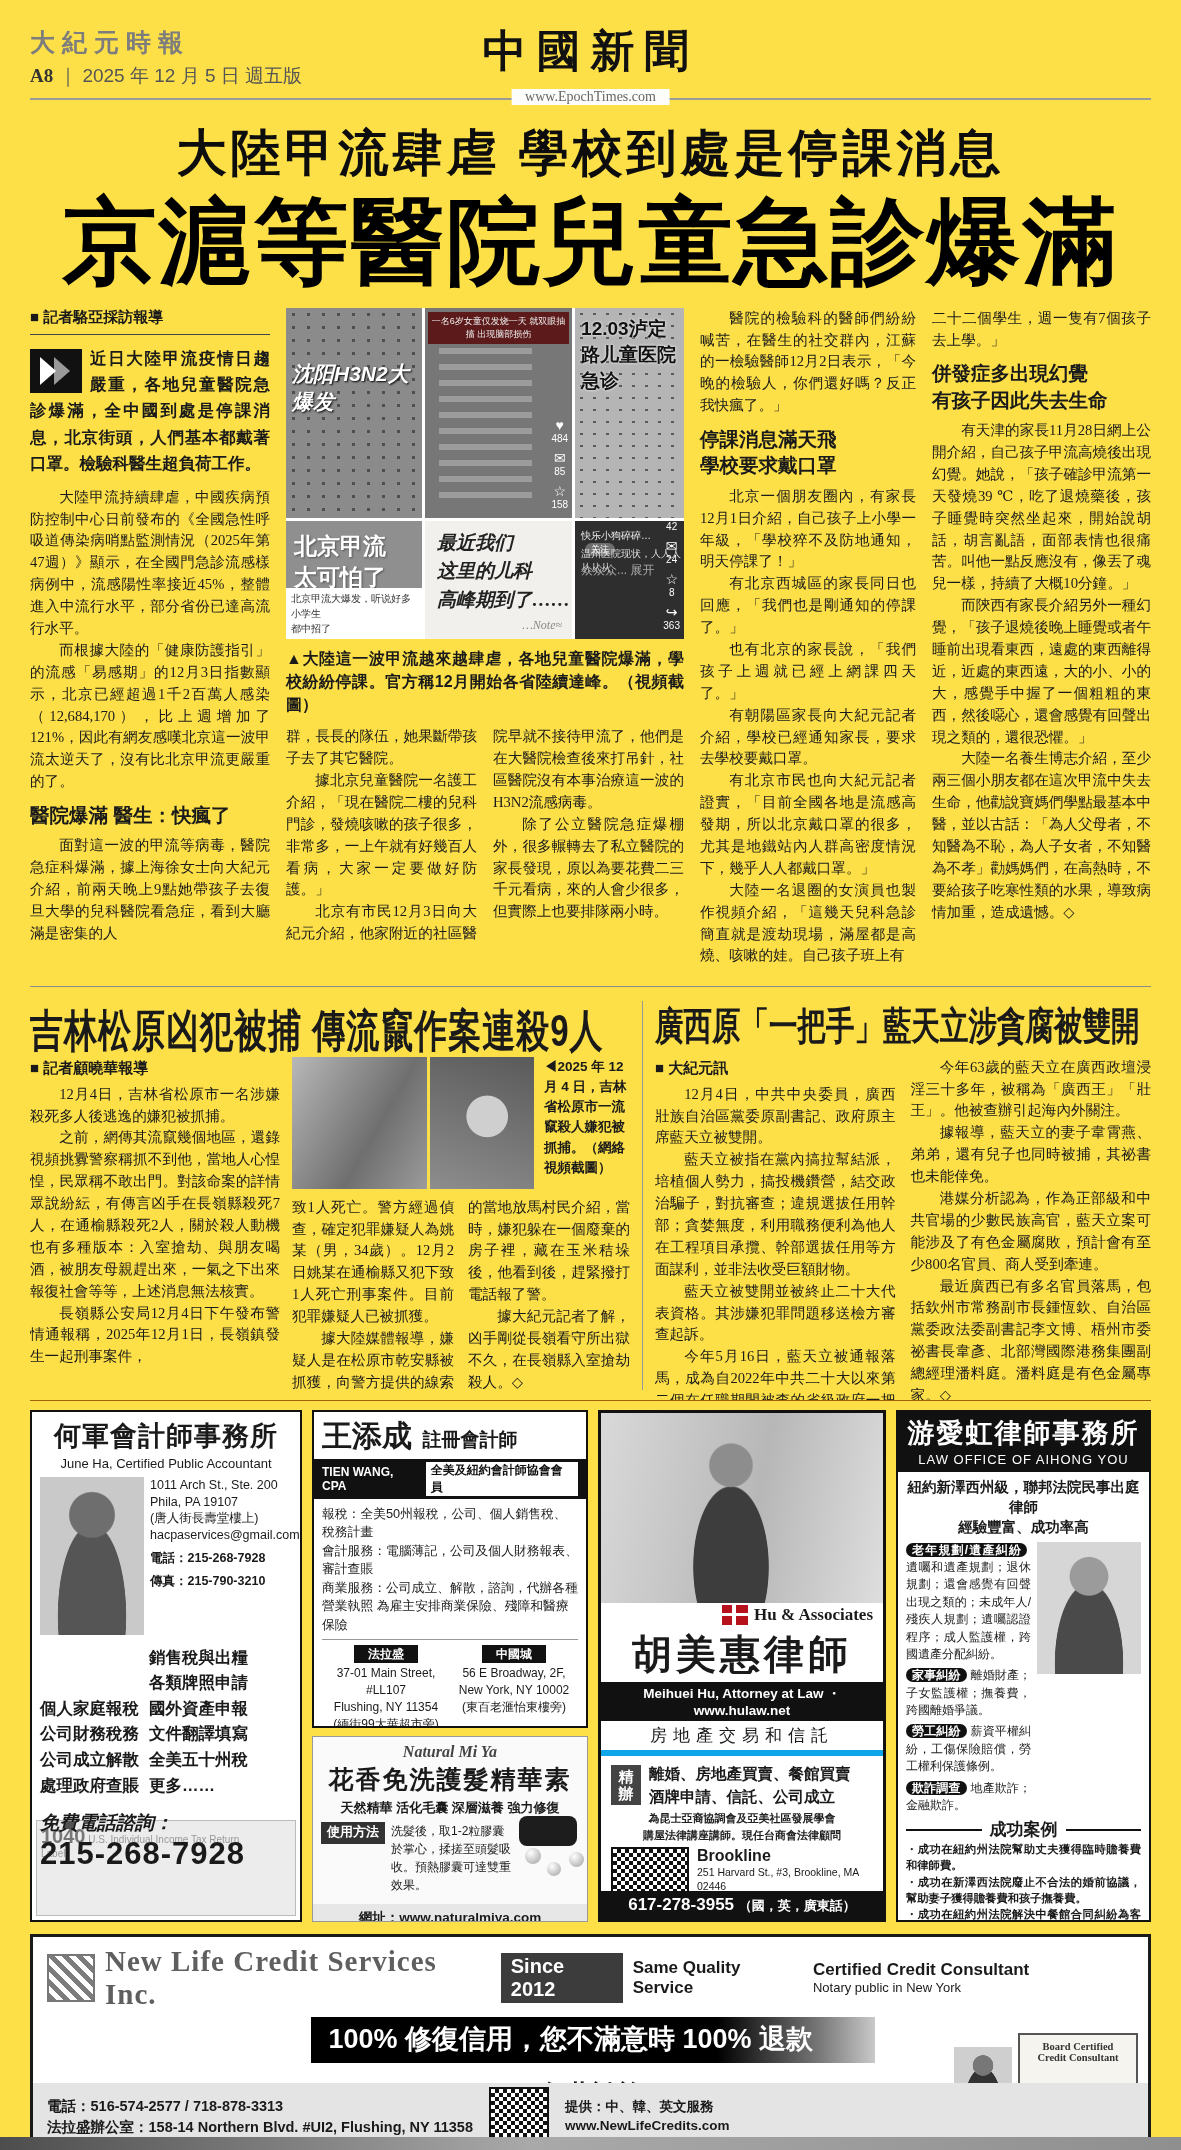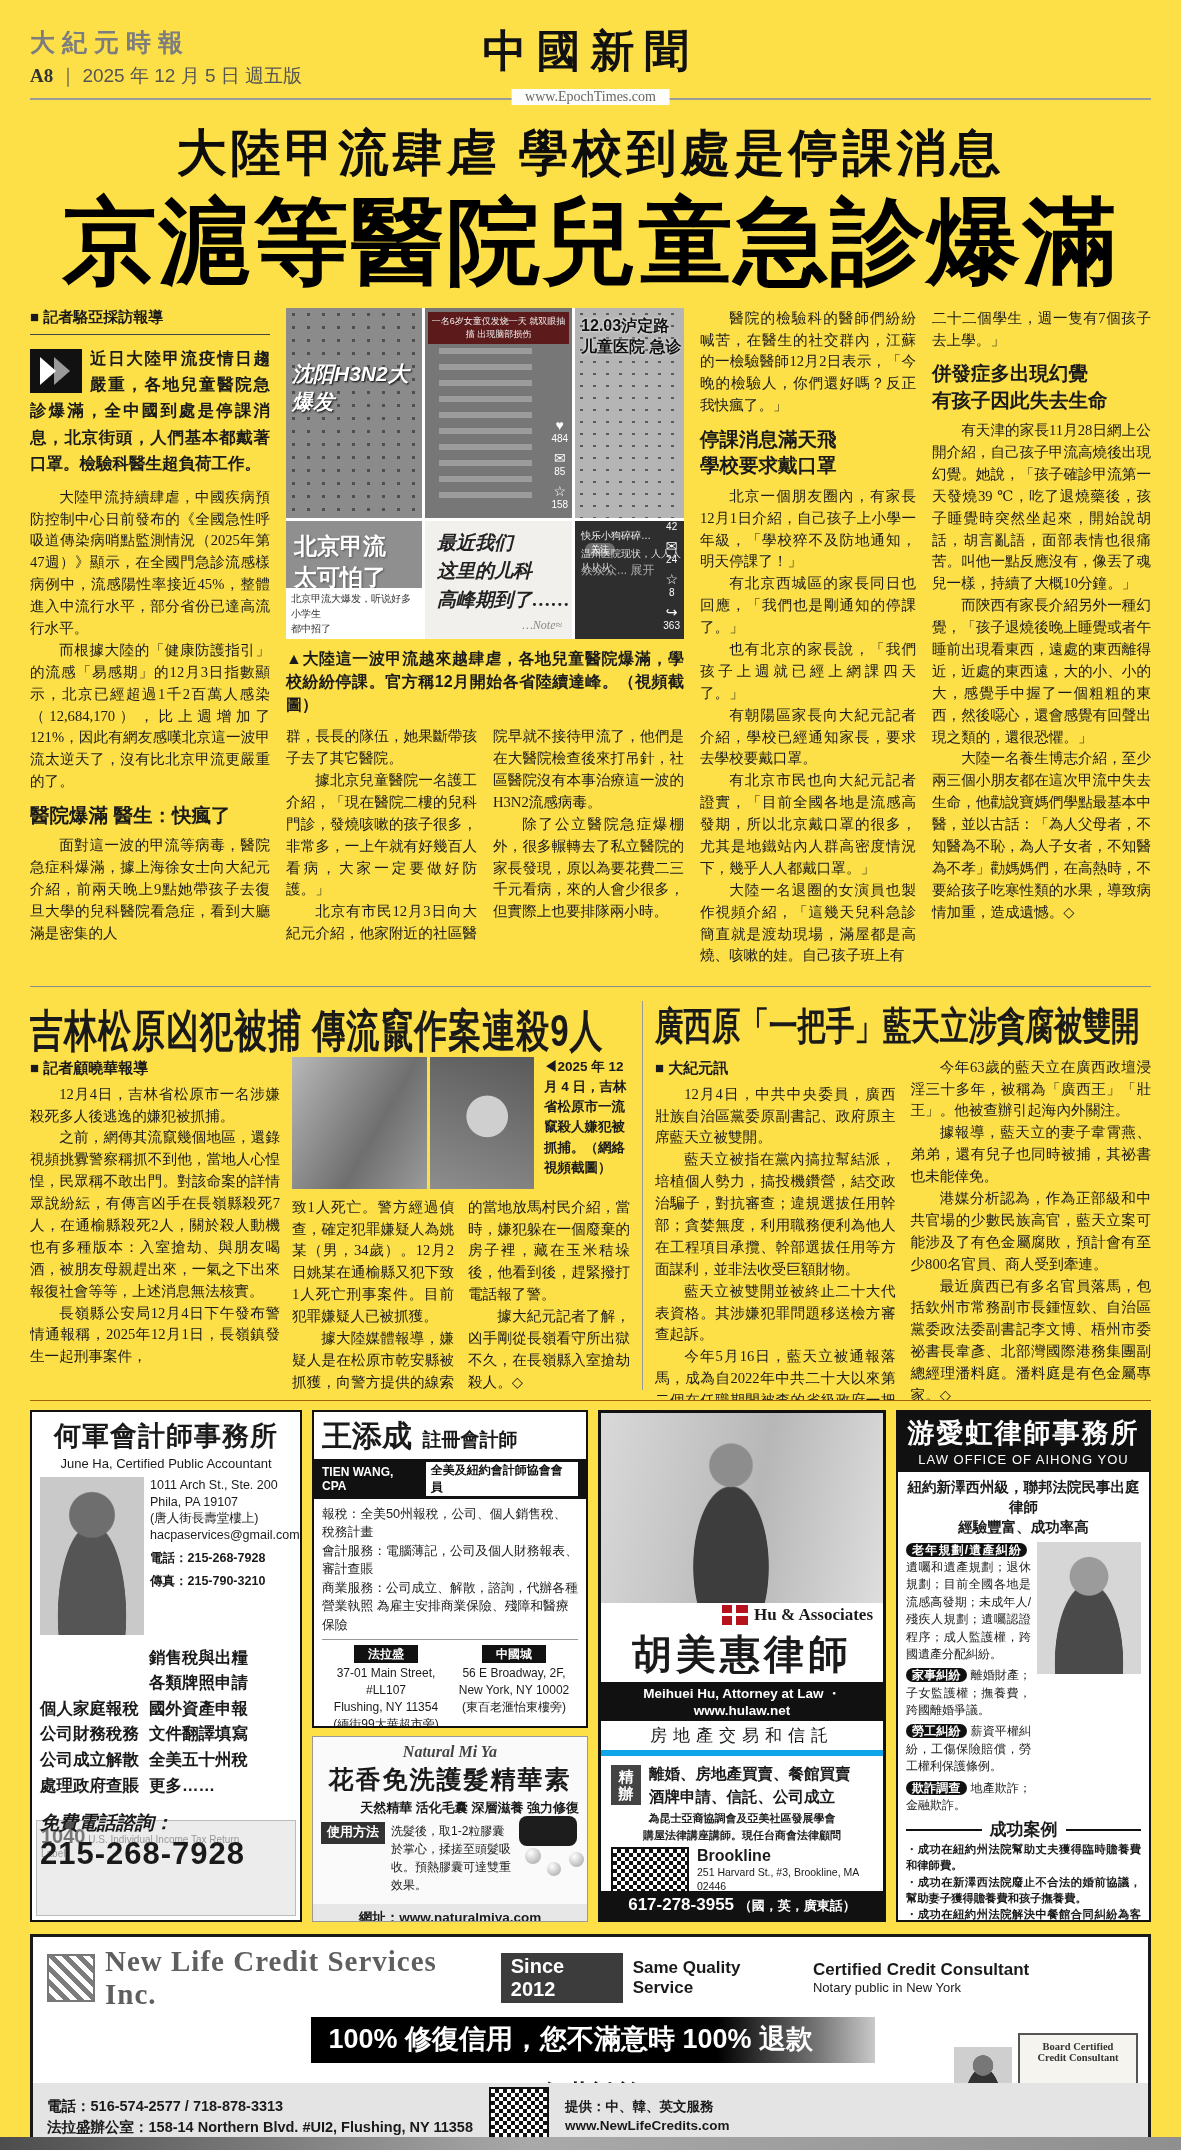--- a/index.html
+++ b/index.html
@@ -53,21 +53,21 @@
   .t2-lines{position:absolute;top:40px;left:14px;right:40px;height:150px;
             background:repeating-linear-gradient(#b9b9b9 0 6px,transparent 6px 16px);opacity:.55;}
   .socials{position:absolute;right:4px;bottom:8px;color:#fff;font-size:10px;text-align:center;
            font-family:"Liberation Sans",sans-serif;}
   .socials div{margin-top:6px;}
   .ic::before{display:block;font-size:14px;}
   .ic-heart::before{content:"♥";}
   .ic-comment::before{content:"✉";}
   .ic-star::before{content:"☆";}
   .ic-share::before{content:"↪";}
-  .t3-txt{position:absolute;top:8px;left:6px;right:0;color:#111;font-weight:bold;font-size:16px;
+  .t3-txt{position:absolute;top:8px;left:6px;right:0;color:#111;font-weight:bold;font-size:19px;
           font-family:"Liberation Sans",sans-serif;text-shadow:0 0 3px #fff;}
   .t4{background:#8f8f8f;}
   .t4-txt{position:absolute;top:10px;left:8px;color:#fff;font-weight:bold;font-size:23px;line-height:1.35;
           font-family:"Liberation Sans",sans-serif;text-shadow:1px 1px 2px #555;}
   .t4-cap{position:absolute;left:0;right:0;bottom:0;background:#fff;color:#333;font-size:10px;line-height:1.5;
           padding:3px 5px;font-family:"Liberation Sans",sans-serif;}
   .t5{background:#f1f0ec;}
   .t5-txt{position:absolute;top:8px;left:12px;font-size:19px;line-height:1.5;color:#222;
           font-family:"Liberation Serif",serif;font-style:italic;font-weight:bold;}
   .t5-note{position:absolute;right:10px;bottom:6px;color:#888;font-style:italic;font-size:12px;}
@@ -129,21 +129,21 @@
   .ad2-title{font-size:19px;font-weight:bold;display:inline;margin-left:6px;}
   .ad2-strip{background:#111;color:#fff;display:flex;align-items:center;gap:6px;padding:3px 8px;font-size:12px;font-weight:bold;}
   .ad2-member{background:#fff;color:#111;padding:0 5px;}
   .ad2-body{padding:6px 8px;font-size:12.8px;line-height:1.45;}
   .ad2-locs{display:flex;border-top:1px solid #999;margin-top:4px;padding-top:5px;}
   .ad2-loc{flex:1;text-align:center;font-size:12px;line-height:1.4;}
   .ad2-loc .chip{display:inline-block;background:#111;color:#fff;font-weight:bold;padding:1px 14px;margin-bottom:2px;}
   .ad3{flex:1;border:1px solid #999;padding:6px 8px;background:#fafafa;}
   .ad3-brand{text-align:center;font-family:"Liberation Serif",serif;font-style:italic;font-weight:bold;font-size:16px;color:#444;}
   .ad3-t{text-align:center;font-size:25px;font-weight:bold;letter-spacing:2px;margin-top:2px;}
-  .ad3-s{text-align:right;font-size:13px;font-weight:bold;margin:3px 0 5px;}
+  .ad3-s{text-align:center;font-size:13px;font-weight:bold;margin:3px 0 5px;}
   .ad3-use{display:flex;gap:6px;}
   .ad3-chip{background:#333;color:#fff;font-weight:bold;font-size:13px;padding:1px 6px;height:20px;flex:none;}
   .ad3-txt{font-size:12px;line-height:1.5;width:120px;}
   .caps{position:relative;flex:1;}
   .caps i{position:absolute;border-radius:50%;background:radial-gradient(circle at 35% 30%,#fff,#bbb 70%);}
   .caps .lid{position:absolute;right:2px;top:-6px;width:58px;height:30px;border-radius:8px;background:#1d1d1d;}
   .ad3-foot{background:#e7e7e7;margin:10px -8px -6px;padding:4px 8px;text-align:center;font-weight:bold;font-size:13.5px;line-height:1.5;}
   .ad4{width:288px;flex:none;border:3px solid #111;}
   .ad4-photo{height:190px;background:linear-gradient(100deg,#d9d9d9,#b7b7b7 55%,#dedede);position:relative;}
   .ad4-photo::after{content:"";position:absolute;left:70px;top:26px;width:120px;height:164px;
@@ -511,21 +511,21 @@
     <div class="adbox ad5">
       <div class="ad5-head">
         <div class="ad5-name">游愛虹律師事務所</div>
         <div class="ad5-en">LAW OFFICE OF AIHONG YOU</div>
       </div>
       <div class="ad5-body">
         <div class="ad5-tag">紐約新澤西州級，聯邦法院民事出庭律師</div>
         <div class="ad5-tag">經驗豐富、成功率高</div>
         <div class="ad5-flex">
           <div style="flex:1">
-            <div class="ad5-sec"><span class="ad5-chip">老年規劃/遺產糾紛</span><span>遺囑和遺產規劃；退休規劃；目前全國各地是流感高發期；未成年人/殘疾人規劃；遺囑認證程序；成人監護權，跨國遺產分配糾紛。</span></div>
+            <div class="ad5-sec"><span class="ad5-chip">老年規劃/遺產糾紛</span><span>遺囑和遺產規劃；退休規劃；還會感覺有回聲出現之類的；未成年人/殘疾人規劃；遺囑認證程序；成人監護權，跨國遺產分配糾紛。</span></div>
             <div class="ad5-sec"><span class="ad5-chip">家事糾紛</span><span>離婚財產；子女監護權；撫養費，跨國離婚爭議。</span></div>
             <div class="ad5-sec"><span class="ad5-chip">勞工糾紛</span><span>薪資平權糾紛，工傷保險賠償，勞工權利保護條例。</span></div>
             <div class="ad5-sec"><span class="ad5-chip">欺詐調查</span><span>地產欺詐；金融欺詐。</span></div>
           </div>
           <div class="ad5-ph"></div>
         </div>
         <div class="cases-t">成功案例</div>
         <div class="case">・成功在紐約州法院幫助丈夫獲得臨時贍養費和律師費。</div>
         <div class="case">・成功在新澤西法院廢止不合法的婚前協議，幫助妻子獲得贍養費和孩子撫養費。</div>
         <div class="case">・成功在紐約州法院解決中餐館合同糾紛為客戶獲得理想賠償。</div>

